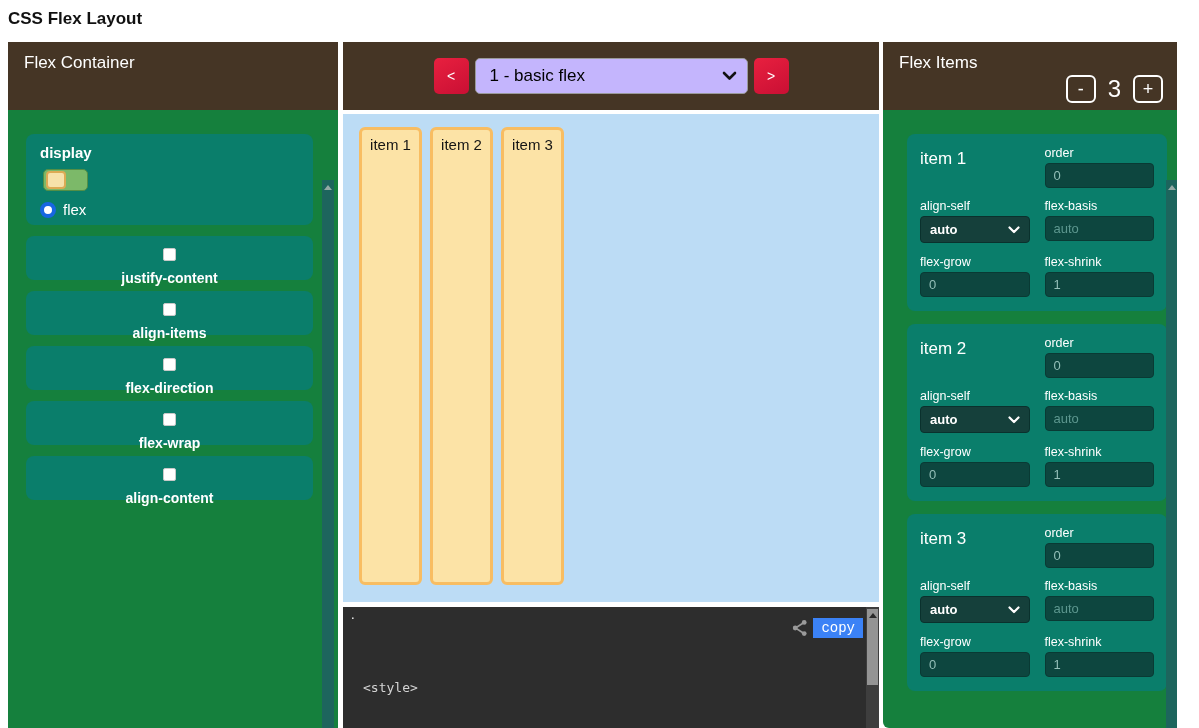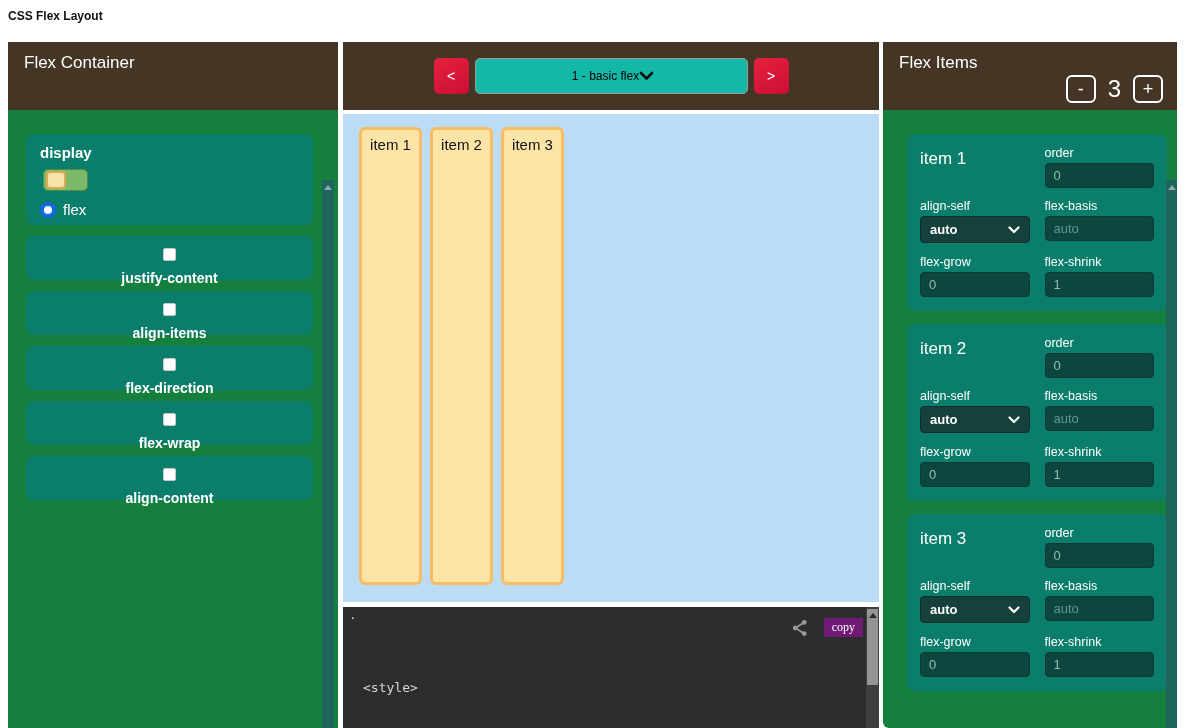--- a/index.html
+++ b/index.html
@@ -1,20 +1,20 @@
 <!DOCTYPE html>
 <html><head>
 <meta charset="utf-8">
 <style>
   * { margin:0; padding:0; box-sizing:border-box; }
   html,body { background:#fff; }
   body { font-family:"Liberation Sans", sans-serif; }
   .page { position:relative; width:1199px; height:728px; background:#fff; overflow:hidden; }
 
-  .app-title { position:absolute; left:8px; top:9px; font-size:12px; font-weight:bold; color:#111; }
+  .app-title { position:absolute; left:8px; top:9px; font-size:17px; font-weight:bold; color:#111; }
 
   .panel { position:absolute; top:42px; height:686px; background:#15803d; }
   .panel-hdr { height:68px; background:#453525; color:#fff; font-size:17px; padding:11px 16px; position:relative; }
 
   
   .left-panel  { left:8px;  width:330px; }
   .lp-body { position:absolute; top:68px; left:0; right:0; bottom:0; }
   .card { background:#0a7e6b; border-radius:8px; margin-left:18px; width:287px; }
   .display-card { margin-top:24px; height:91px; padding:10px 14px; }
   .ctrl-label { color:#fff; font-size:15px; font-weight:bold; }
@@ -30,27 +30,27 @@
   
   .vtrack { position:absolute; width:12px; background:#1d655d; }
   .vtrack .arrow-up { width:0; height:0; border-left:4px solid transparent; border-right:4px solid transparent; border-bottom:5px solid #94a9a5; margin:5px auto 0; }
   .lp-track { right:4px; top:70px; bottom:0; }
   .rp-track { right:0; top:70px; bottom:0; width:11px; }
 
   
   .mid-col { left:343px; width:536px; background:transparent; }
   .preview-hdr { display:flex; align-items:center; justify-content:center; gap:6px; }
   .nav-btn { width:35px; height:36px; border:none; border-radius:5px; color:#fff; font-size:14px; background:linear-gradient(150deg,#e8203f 0%,#c90f34 100%); cursor:pointer; }
-  .example-select { width:273px; height:36px; background:#14b8a6; border:1px solid #9a9a9a; border-radius:5px; display:flex; align-items:center; justify-content:center; padding:0 10px 0 14px; color:#000; font-size:12px; }
+  .example-select { width:273px; height:36px; background:#c4b5fd; border:1px solid #9a9a9a; border-radius:5px; display:flex; align-items:center; justify-content:space-between; padding:0 10px 0 14px; color:#000; font-size:17px; }
   .flex-preview { position:absolute; top:72px; left:0; width:536px; height:488px; background:#bcdcf5; display:flex; align-items:stretch; padding:13px 16px 17px; }
   .pv-item { width:63px; margin-right:8px; background:#fce3a6; border:3px solid #f8bd62; border-radius:6px; text-align:center; padding-top:6px; font-size:15px; color:#151515; }
   .code-panel { position:absolute; top:565px; left:0; width:536px; height:121px; background:#2d2d2d; overflow:hidden; }
   .code-dot { position:absolute; left:8px; top:0px; color:#fff; font-size:13px; }
   .share-btn { position:absolute; right:70px; top:12px; width:18px; height:18px; }
-  .copy-btn { position:absolute; right:16px; top:11px; background:#701a75; color:#fff; border:none; font-size:12px; padding:2px 8px; font-family:Liberation Serif, serif; cursor:pointer; }
+  .copy-btn { position:absolute; right:16px; top:11px; background:#3b82f6; color:#fff; border:none; font-size:14px; padding:2px 8px; font-family:Liberation Mono, monospace; cursor:pointer; }
   .code-track { position:absolute; right:0; top:0; width:13px; height:100%; background:#3e3e3e; }
   .code-thumb { position:absolute; top:2px; left:1px; width:11px; height:76px; background:#949494; }
   .code-arrow { width:0; height:0; border-left:4px solid transparent; border-right:4px solid transparent; border-bottom:5px solid #2a2a2a; margin:4px auto 0; }
   .code-lines { position:absolute; left:20px; top:33px; font-family:"DejaVu Sans Mono", monospace; font-size:13px; line-height:19px; color:#d4d4d4; white-space:pre; }
   .code-lines div { min-height:19px; }
 
   
   .right-panel { left:883px; width:294px;border-radius:6px; }
   .counter { position:absolute; right:14px; top:33px; display:flex; align-items:center; gap:12px; }
   .count-btn { width:30px; height:28px; background:transparent; border:2px solid #fff; border-radius:6px; color:#fff; font-size:18px; line-height:1; cursor:pointer; }

